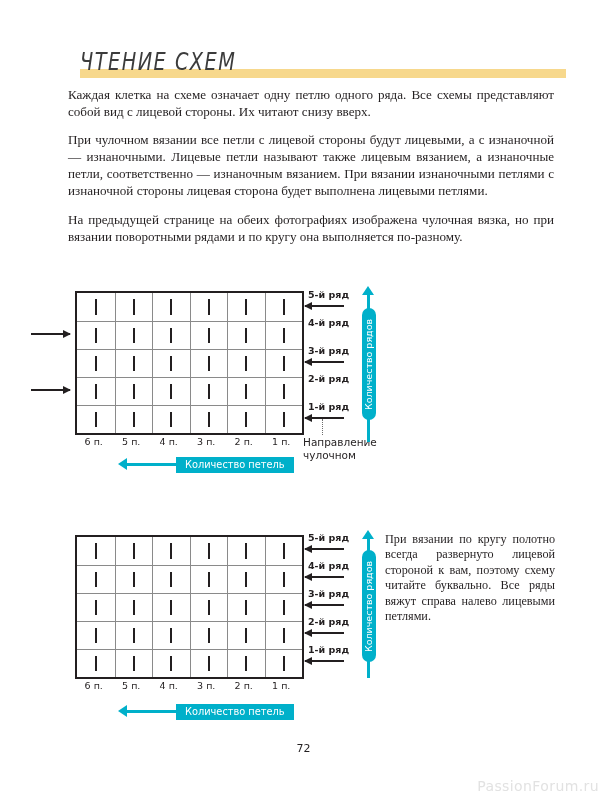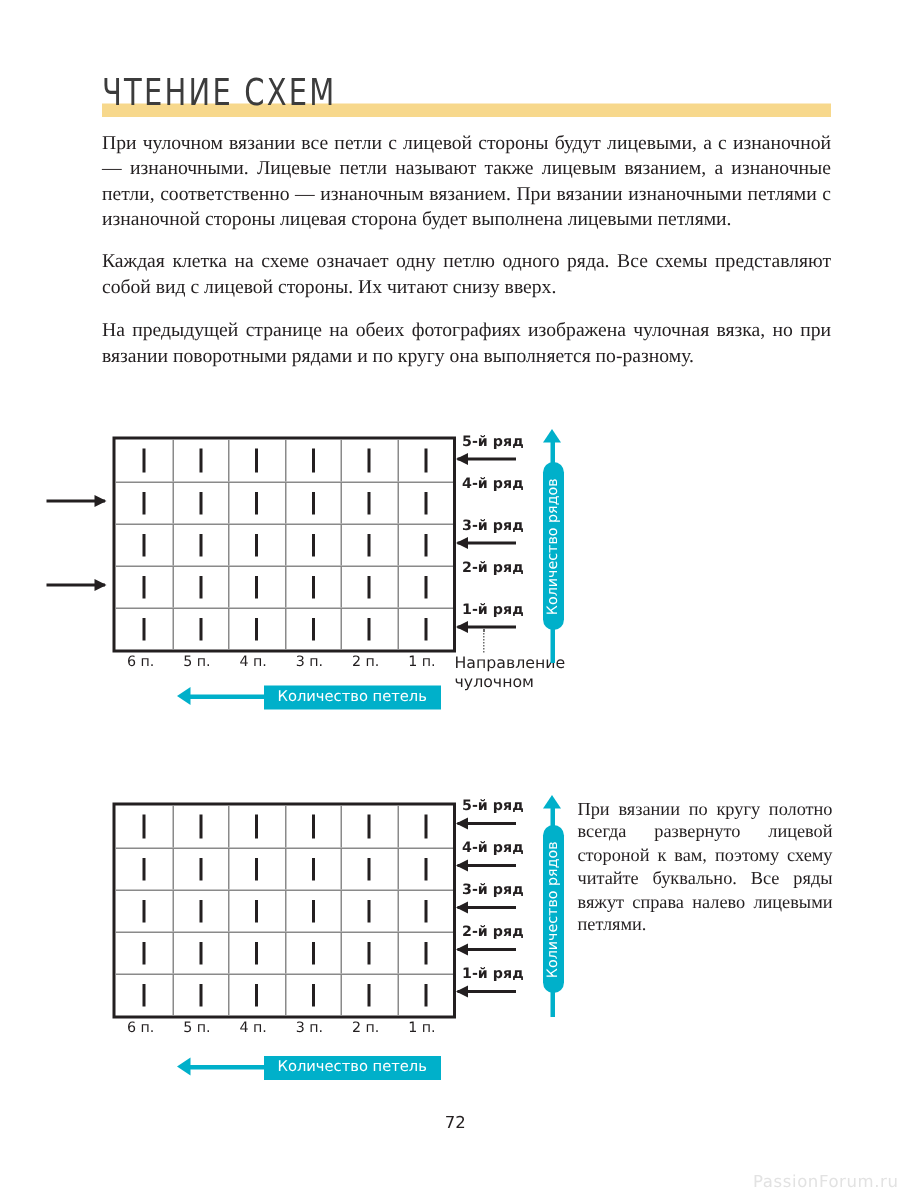--- a/index.html
+++ b/index.html
@@ -17,24 +17,25 @@
   }
 
   .page {
     position: absolute;
     inset: 0;
   }
 
   
   .title-wrap {
     position: absolute;
-    left: 68px;
+    left: 80px;
     top: 44px;
     width: 486px;
     height: 34px;
+    font-style: italic;
   }
   .title-rule {
     position: absolute;
     left: 0;
     bottom: 0;
     width: 486px;
     height: 9px;
     background: #f7d88c;
   }
   .title-text {
@@ -256,38 +257,38 @@
     font-size: 11px;
     color: #231f20;
   }
 
   
   .watermark {
     position: absolute;
     right: 8px;
     bottom: 6px;
     font-family: "DejaVu Sans", sans-serif;
-    font-size: 11px;
+    font-size: 14px;
     letter-spacing: 0.4px;
     color: #e2e2e2;
   }
 </style>
 </head>
 <body>
 
 <div class="page">
 
   <div class="title-wrap">
     <div class="title-rule"></div>
     <div class="title-text">ЧТЕНИЕ СХЕМ</div>
   </div>
 
   <div class="body-col">
+    <p>Каждая клетка на схеме означает одну петлю одного ряда. Все схемы представляют собой вид с лицевой стороны. Их читают снизу вверх.</p>
     <p>При чулочном вязании все петли с лицевой стороны будут лицевыми, а с изнаночной — изнаночными. Лицевые петли называют также лицевым вязанием, а изнаночные петли, соответственно — изнаночным вязанием. При вязании изнаночными петлями с изнаночной стороны лицевая сторона будет выполнена лицевыми петлями.</p>
-    <p>Каждая клетка на схеме означает одну петлю одного ряда. Все схемы представляют собой вид с лицевой стороны. Их читают снизу вверх.</p>
     <p>На предыдущей странице на обеих фотографиях изображена чулочная вязка, но при вязании поворотными рядами и по кругу она выполняется по-разному.</p>
   </div>
 
 
   <div class="chart-block" style="left:0px; top:286px; width:607px; height:200px;">
 
     <div class="grid" style="left:75px; top:5px; width:225px; height:140px;">
       <div class="grid-row" style="height:28px;">
         <div class="cell" style="width:37.5px;">
             <span class="stitch"></span>

